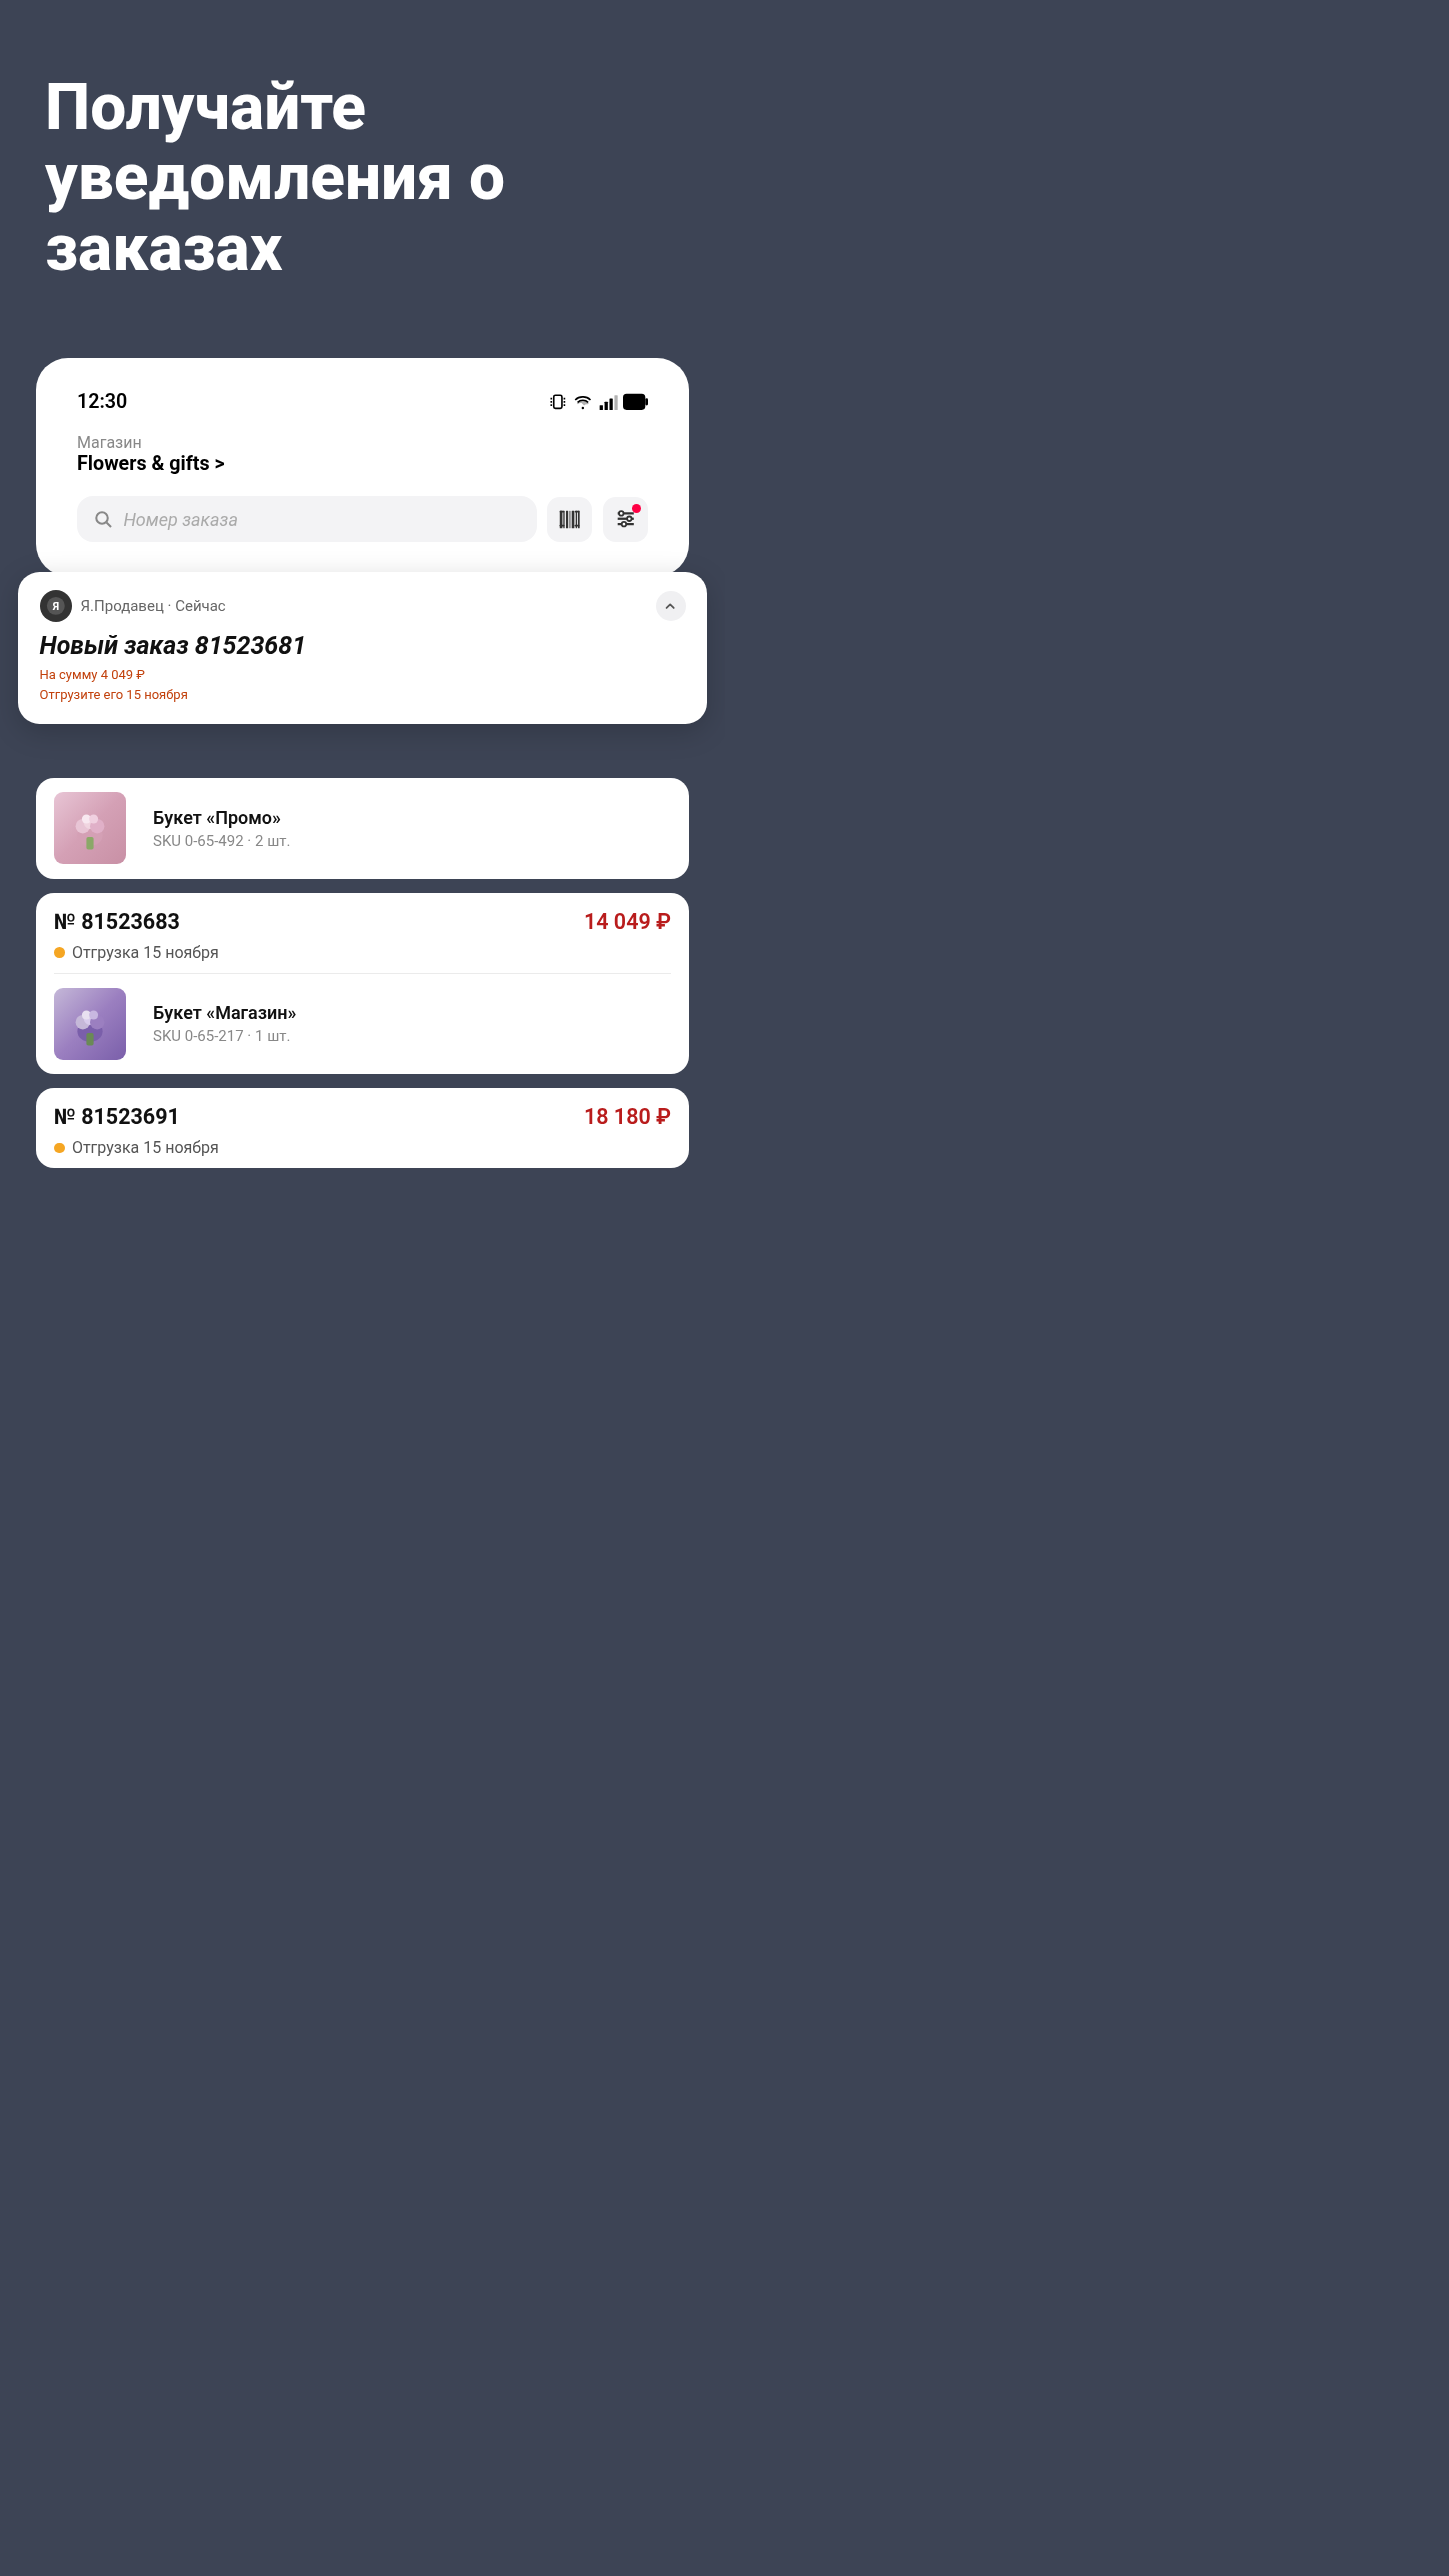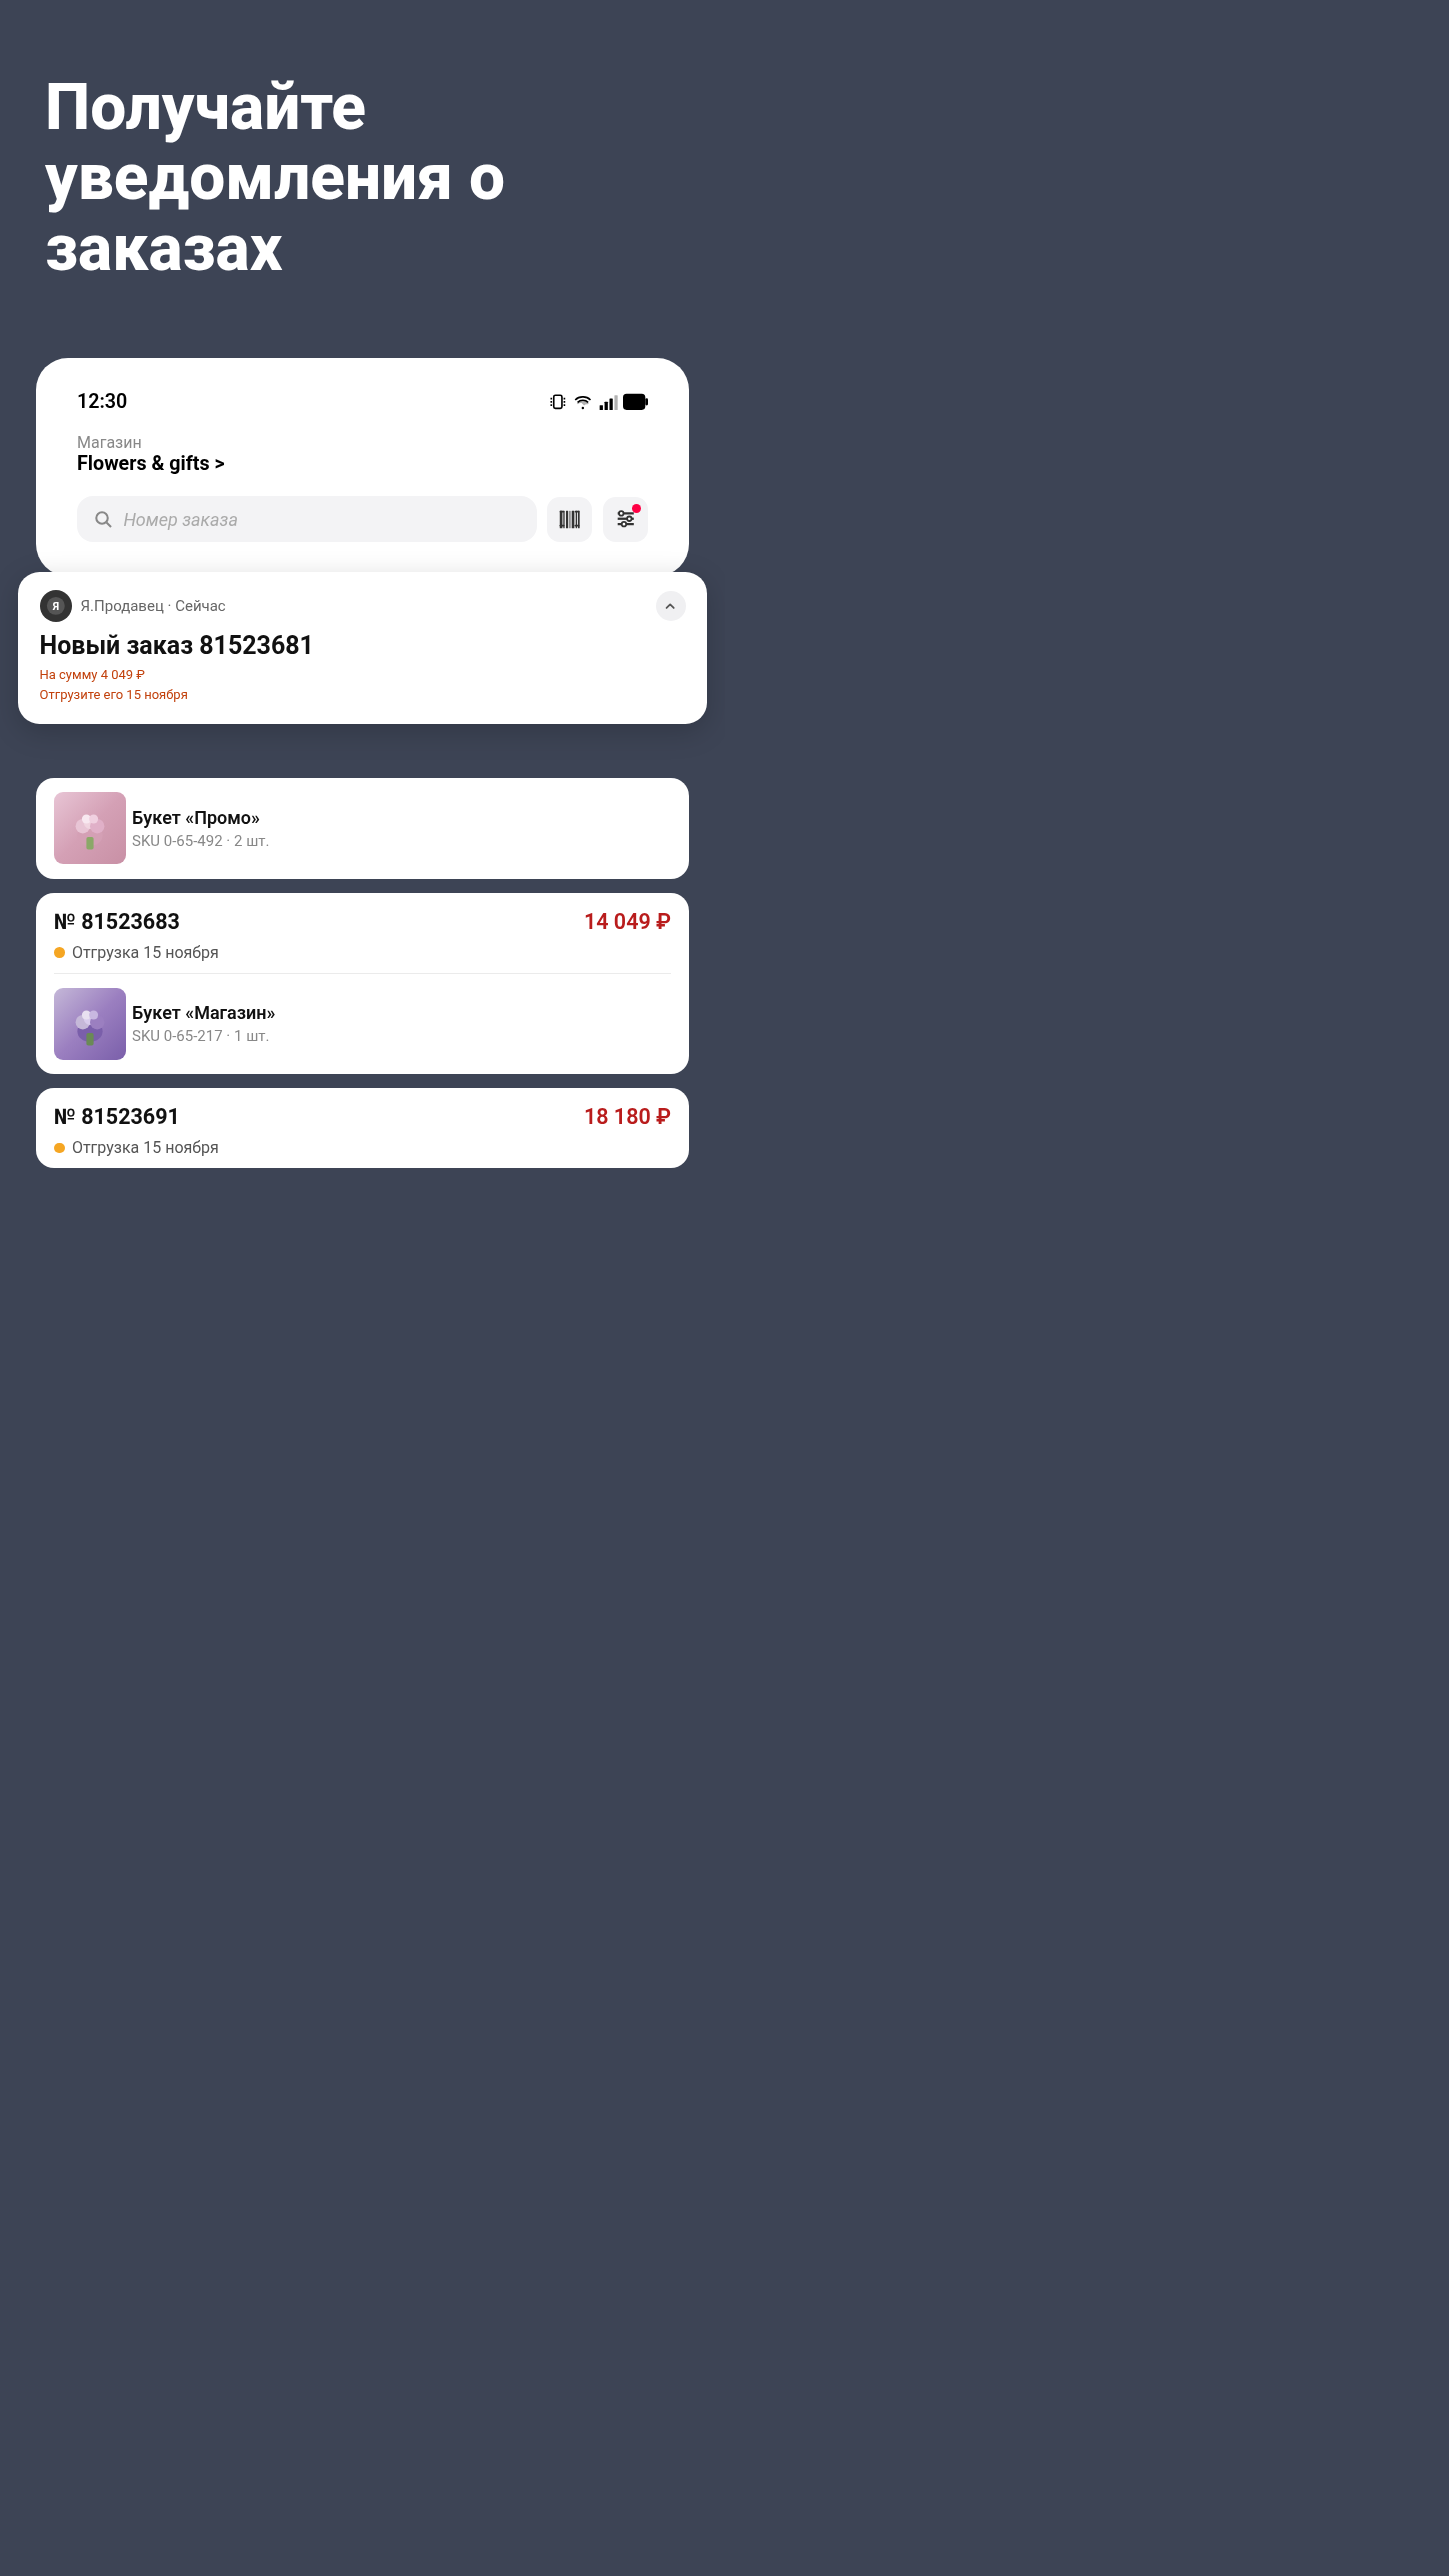--- a/index.html
+++ b/index.html
@@ -200,20 +200,21 @@
       display: flex;
       align-items: center;
       justify-content: center;
     }
 
     .notification-title {
       font-size: 25px;
       font-weight: 700;
       color: #111;
       margin-bottom: 5.4px;
+      font-style: italic;
     }
 
     .notification-subtitle {
       font-size: 13px;
       color: #c2410c;
       line-height: 1.5;
     }
 
     
     .orders-area {
@@ -227,21 +228,21 @@
       background: #ffffff;
       border-radius: 18px;
       margin-bottom: 14.3px;
       overflow: hidden;
     }
 
     .order-item-row {
       display: flex;
       align-items: center;
       padding: 14.3px 18px;
-      gap: 6px;
+      gap: 27px;
       border-radius: 29px;
     }
 
     .order-item-image {
       width: 72px;
       height: 72px;
       border-radius: 9px;
       background: #e8d5e0;
       flex-shrink: 0;
       overflow: hidden;

